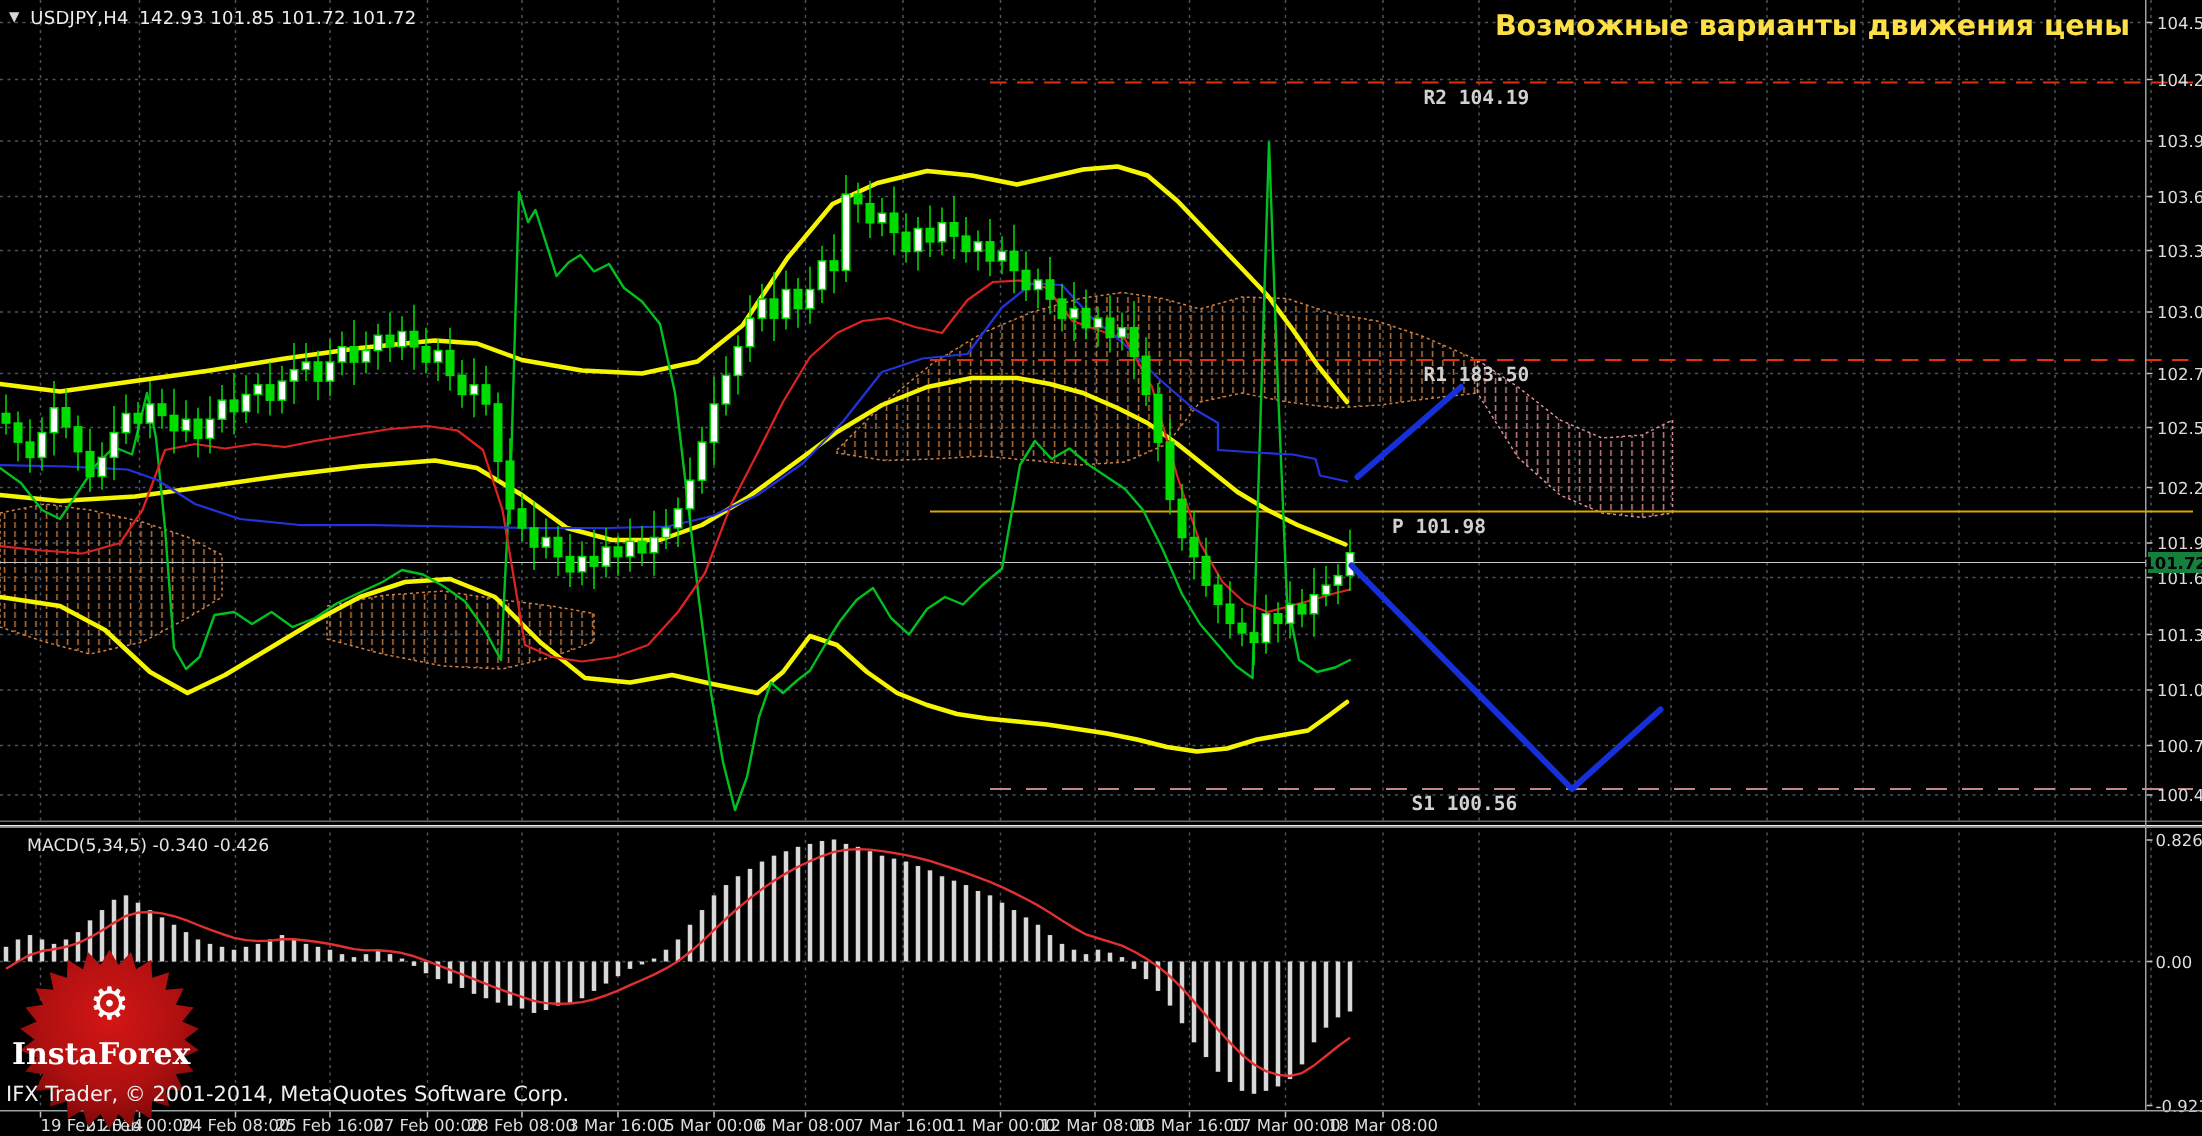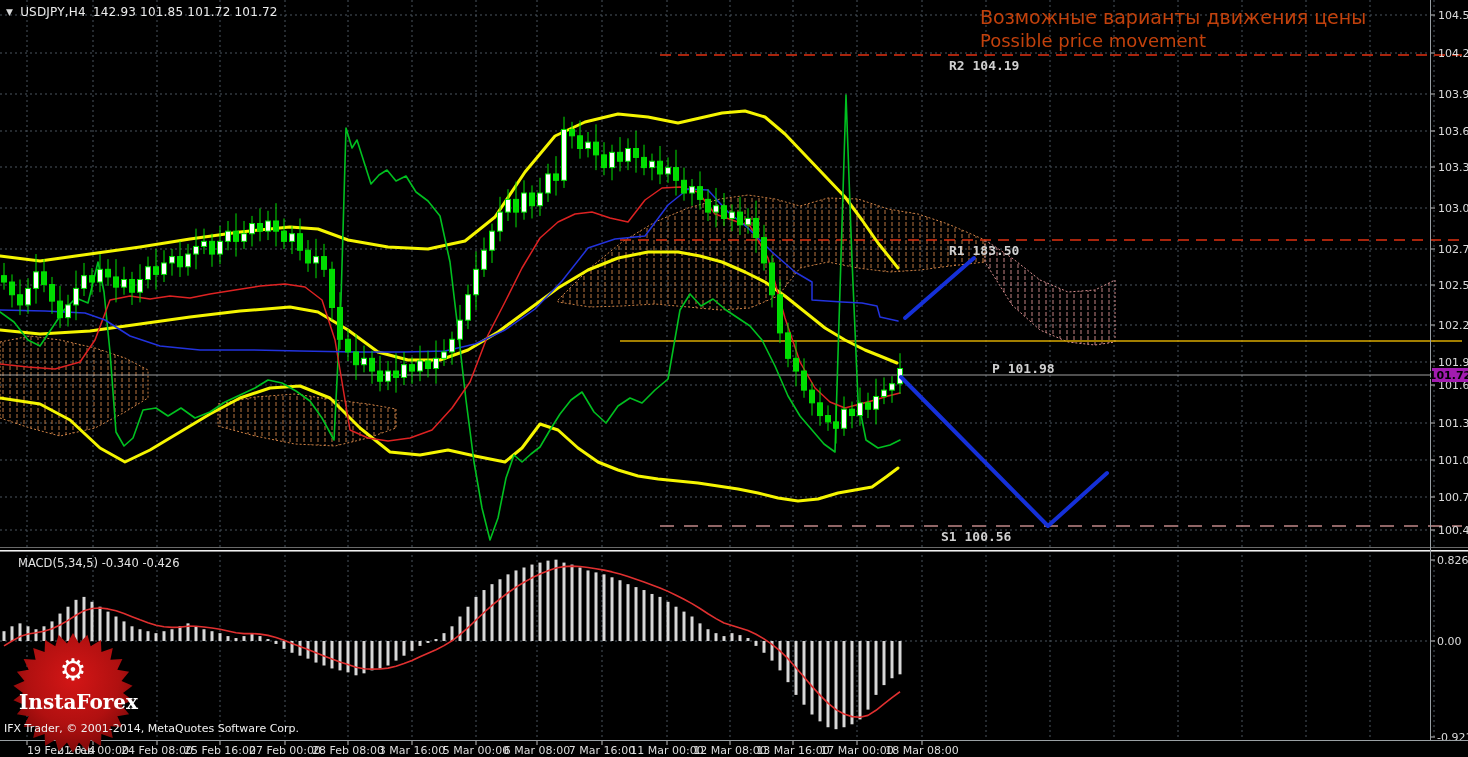--- a/index.html
+++ b/index.html
@@ -3,41 +3,41 @@
 <meta charset="utf-8">
 <style>
   html,body{margin:0;padding:0;background:#000;}
   body{width:1468px;height:757px;position:relative;overflow:hidden;
        font-family:"DejaVu Sans","Liberation Sans",sans-serif;}
   #stage{position:absolute;left:0;top:0;width:1468px;height:757px;}
   #chart-svg{position:absolute;left:0;top:0;}
   .ttl{position:absolute;left:6px;top:5px;color:#ececec;font-size:12px;
        letter-spacing:.2px;display:flex;align-items:center;gap:7px;z-index:30;}
   .ttl .tri{color:#d8d8d8;font-size:9px;cursor:pointer;}
-  .annot{position:absolute;right:48px;top:6px;width:440px;text-align:left;z-index:30;
-         color:#c2410c;font-weight:normal;font-size:19px;line-height:23px;
+  .annot{position:absolute;right:48px;top:6px;width:440px;text-align:right;z-index:30;
+         color:#fde047;font-weight:bold;font-size:19px;line-height:23px;
          font-family:"DejaVu Sans","Liberation Sans",sans-serif;}
   .annot .l2{font-size:18px;}
   .lvl-label{position:absolute;z-index:25;color:#d0d0d0;font-size:13px;font-weight:bold;
              font-family:"DejaVu Sans Mono","Liberation Mono",monospace;white-space:pre;padding-left:36px;}
   .macd-lbl{position:absolute;left:18px;top:556px;color:#e4e4e4;font-size:11.5px;z-index:30;}
   .sep-main{position:absolute;left:0;top:547px;width:1468px;height:6px;z-index:20;
     background:linear-gradient(#6a6a6a 0 1px,#000 1px 3px,#f2f2f2 3px 4px,#8a8a8a 4px 5px,#000 5px 6px);}
   .sep-bottom{position:absolute;left:0;top:740px;width:1468px;height:1px;background:#9aa0a4;z-index:20;}
   .sep-right{position:absolute;left:1430px;top:0;width:1px;height:740px;background:#9aa0a4;z-index:20;}
   .price-tag{position:absolute;left:1432px;top:368px;width:36px;height:14px;z-index:26;
-             background:#a21caf;color:#000;font-size:11px;font-weight:bold;
+             background:#15803d;color:#000;font-size:11px;font-weight:bold;
              font-family:"DejaVu Sans","Liberation Sans",sans-serif;
              display:flex;align-items:center;justify-content:center;}
-  .copyright{position:absolute;left:4px;top:722px;color:#f0f0f0;font-size:11px;z-index:40;}
+  .copyright{position:absolute;left:4px;top:722px;color:#f0f0f0;font-size:14px;z-index:40;}
   .logo{position:absolute;left:8px;top:628px;width:130px;height:130px;z-index:35;}
   .logo svg{position:absolute;left:0;top:0;}
   .logo .gear{position:absolute;left:0;top:24px;width:130px;text-align:center;
               color:#fff;font-size:30px;z-index:2;}
-  .logo .brand{position:absolute;left:0;top:62px;width:130px;text-align:right;color:#fff;
+  .logo .brand{position:absolute;left:0;top:62px;width:130px;text-align:left;color:#fff;
                font-size:20px;font-weight:bold;z-index:2;
                font-family:"DejaVu Serif","Liberation Serif",serif;}
   .axis-zone{position:absolute;z-index:5;}
 </style>
 </head>
 <body>
 
 <div id="stage">
 
   <svg id="chart-svg" width="1468" height="757">
@@ -514,26 +514,25 @@
     </svg>
 
   <div class="ttl">
     <span class="tri">▼</span>
     <span>USDJPY,H4</span>
     <span>142.93 101.85 101.72 101.72</span>
   </div>
 
   <div class="annot">
     <div class="l1">Возможные варианты движения цены</div>
-    <div class="l2">Possible price movement</div>
   </div>
 
   <div class="lvl-label" id="lvl0" style="left: 913px; top: 58px;">R2 104.19</div>
   <div class="lvl-label" id="lvl1" style="left: 913px; top: 243px;">R1 183.50</div>
-  <div class="lvl-label" id="lvl2" style="left: 956px; top: 344px; margin-top: 17px;">P 101.98</div>
+  <div class="lvl-label" id="lvl2" style="left: 892px; top: 344px;">P 101.98</div>
   <div class="lvl-label" id="lvl3" style="left: 905px; top: 529px;">S1 100.56</div>
 
   <div class="macd-lbl">MACD(5,34,5) -0.340 -0.426</div>
 
   <div class="sep-main"></div>
   <div class="sep-bottom"></div>
   <div class="sep-right"></div>
 
   <div class="axis-zone" style="left:1431px;top:0;width:37px;height:740px;"></div>
   <div class="axis-zone" style="left:0;top:741px;width:1468px;height:16px;"></div>

